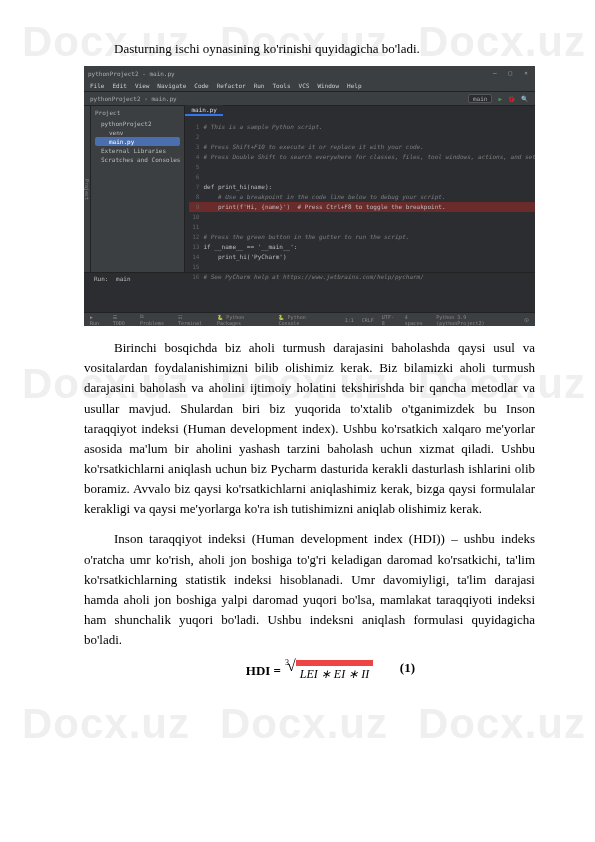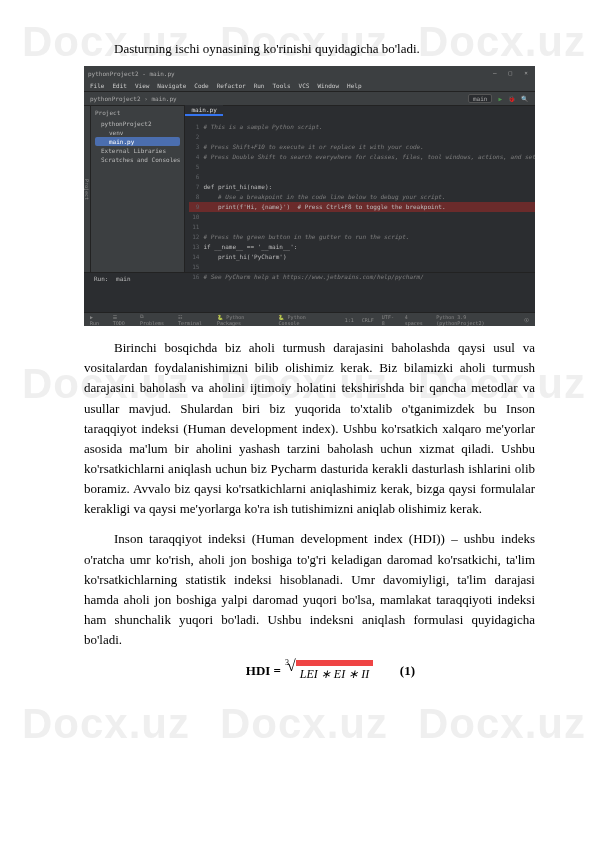--- a/index.html
+++ b/index.html
@@ -188,21 +188,21 @@
   }
   .ide-status .spacer { flex: 1; }
   .para {
     text-indent: 30px;
     text-align: justify;
     line-height: 1.55;
     margin-bottom: 10px;
   }
   .formula-row {
     display: flex;
-    align-items: center;
+    align-items: flex-start;
     justify-content: center;
     gap: 6px;
     position: relative;
   }
   .formula-label {
     position: absolute;
     right: 120px;
     font-weight: bold;
   }
   .formula {

